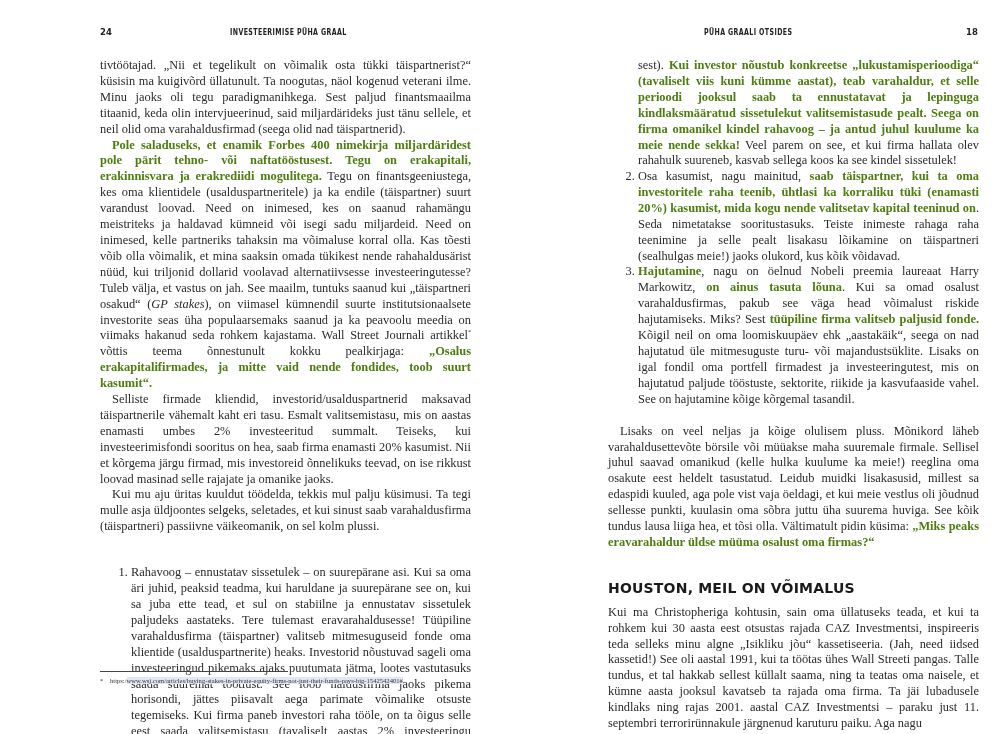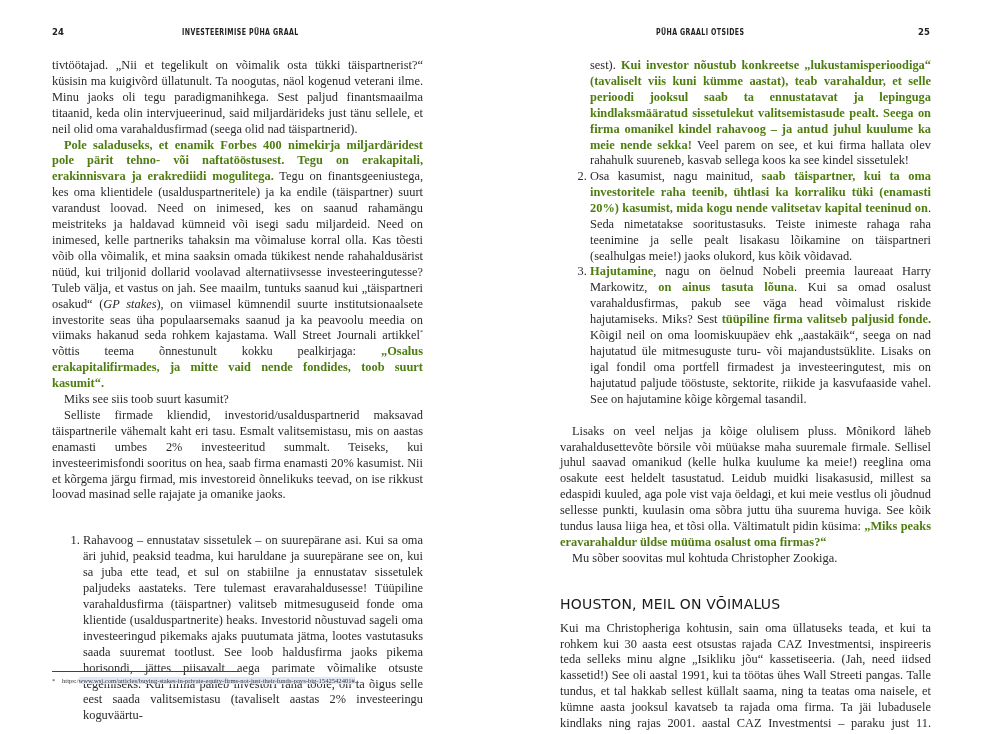--- a/index.html
+++ b/index.html
@@ -1,17 +1,17 @@
 <!DOCTYPE html>
 <html><head>
 <meta charset="utf-8">
 <style>
   html, body { margin: 0; padding: 0; background: #ffffff; }
   body { width: 1000px; height: 734px; position: relative; overflow: hidden; color: #222; }
-  .page { position: absolute; top: 0; height: 734px; }
+  .page { position: absolute; top: 0; height: 734px; margin-left: 48px; }
   .page.left { left: 0; width: 500px; }
   .page.right { left: 480px; width: 500px; }
   .running-head {
     position: absolute; top: 27px;
     font-family: "DejaVu Sans Condensed", "DejaVu Sans", sans-serif;
     font-weight: bold; font-size: 8.5px; letter-spacing: 0.5px; color: #222;
     transform: scaleX(0.82); transform-origin: left top;
   }
   .folio {
     position: absolute; top: 27px;
@@ -26,21 +26,21 @@
   .right .textblock { left: 80px; width: 371px; }
   p { margin: 0; }
   p.ind { text-indent: 12px; }
   b { font-weight: bold; color: #4d7c0f; }
   ol { margin: 0; padding-left: 31px; font-family: Liberation Serif, serif; }
   ol li { padding-left: 0; }
   .spacer { height: 16px; }
   .spacer-big { height: 30px; }
   h2.section-heading {
     margin: 0 0 8px 0;
-    font-family: "DejaVu Sans", sans-serif; font-weight: normal; font-size: 14px;
+    font-family: "DejaVu Sans", sans-serif; font-weight: bold; font-size: 14px;
     letter-spacing: 0.2px; color: #1a1a1a; text-align: left;
   }
   .fn-rule { position: absolute; left: 52px; top: 671px; width: 188px; height: 0; border-top: 1px solid #444; }
   .footnote {
     position: absolute; left: 52px; top: 677px;
     font-family: "Liberation Serif", serif; font-size: 6.6px; color: #333;
   }
   .footnote .mark { display: inline-block; width: 10px; }
   .footnote .link { background: #dfe8f4; color: #333; }
   sup.fnref { font-size: 6px; vertical-align: super; line-height: 0; }
@@ -48,47 +48,46 @@
 </head>
 <body>
 
 <div class="page left">
   <div class="folio" style="left:52px;">24</div>
   <div class="running-head" style="left:182px;">INVESTEERIMISE PÜHA GRAAL</div>
 
   <div class="textblock">
     <p>tivtöötajad. „Nii et tegelikult on võimalik osta tükki täispartnerist?“ küsisin ma kuigivõrd üllatunult. Ta noogutas, näol kogenud veterani ilme. Minu jaoks oli tegu paradigmanihkega. Sest paljud finantsmaailma titaanid, keda olin intervjueerinud, said miljardärideks just tänu sellele, et neil olid oma varahaldusfirmad (seega olid nad täispartnerid).</p>
     <p class="ind"><b>Pole saladuseks, et enamik Forbes 400 nimekirja miljardäridest pole pärit tehno- või naftatööstusest. Tegu on erakapitali, erakinnisvara ja erakrediidi mogulitega.</b><span> Tegu on finantsgeeniustega, kes oma klientidele (usalduspartneritele) ja ka endile (täispartner) suurt varandust loovad. Need on inimesed, kes on saanud rahamängu meistriteks ja haldavad kümneid või isegi sadu miljardeid. Need on inimesed, kelle partneriks tahaksin ma võimaluse korral olla. Kas tõesti võib olla võimalik, et mina saaksin omada tükikest nende rahahaldusärist nüüd, kui triljonid dollarid voolavad alternatiivsesse investeeringutesse? Tuleb välja, et vastus on jah. See maailm, tuntuks saanud kui „täispartneri osakud“ (</span><i>GP stakes</i><span>), on viimasel kümnendil suurte institutsionaalsete investorite seas üha populaarsemaks saanud ja ka peavoolu meedia on viimaks hakanud seda rohkem kajastama. Wall Street Journali artikkel</span><sup class="fnref">*</sup><span> võttis teema õnnestunult kokku pealkirjaga: </span><b>„Osalus erakapitalifirmades, ja mitte vaid nende fondides, toob suurt kasumit“.</b></p>
-    <p class="ind">Miks see siis toob suurt kasumit?</p>
     <p class="ind">Selliste firmade kliendid, investorid/usalduspartnerid maksavad täispartnerile vähemalt kaht eri tasu. Esmalt valitsemistasu, mis on aastas enamasti umbes 2% investeeritud summalt. Teiseks, kui investeerimisfondi sooritus on hea, saab firma enamasti 20% kasumist. Nii et kõrgema järgu firmad, mis investoreid õnnelikuks teevad, on ise rikkust loovad masinad selle rajajate ja omanike jaoks.</p>
+    <p class="ind">Kui mu aju üritas kuuldut töödelda, tekkis mul palju küsimusi. Ta tegi mulle asja üldjoontes selgeks, seletades, et kui sinust saab varahaldusfirma (täispartneri) passiivne väikeomanik, on sel kolm plussi.</p>
     <div class="spacer-big"></div>
     <ol>
       <li>Rahavoog – ennustatav sissetulek – on suurepärane asi. Kui sa oma äri juhid, peaksid teadma, kui haruldane ja suurepärane see on, kui sa juba ette tead, et sul on stabiilne ja ennustatav sissetulek paljudeks aastateks. Tere tulemast eravarahaldusesse! Tüüpiline varahaldusfirma (täispartner) valitseb mitmesuguseid fonde oma klientide (usalduspartnerite) heaks. Investorid nõustuvad sageli oma investeeringud pikemaks ajaks puutumata jätma, lootes vastutasuks saada suuremat tootlust. See loob haldusfirma jaoks pikema horisondi, jättes piisavalt aega parimate võimalike otsuste tegemiseks. Kui firma paneb investori raha tööle, on ta õigus selle eest saada valitsemistasu (tavaliselt aastas 2% investeeringu koguväärtu-</li>
     </ol>
   </div>
 
   <div class="fn-rule"></div>
   <div class="footnote">
     <span class="mark">*</span><span>https:/</span><span class="link">www.wsj.com/articles/buying-stakes-in-private-equity-firms-not-just-their-funds-pays-big-1542542401#</span><span>.</span>
   </div>
 </div>
 
 <div class="page right">
   <div class="running-head" style="left:176px;">PÜHA GRAALI OTSIDES</div>
-  <div class="folio" style="left:438px;">25</div>
+  <div class="folio" style="left:438px;">18</div>
 
   <div class="textblock" style="left:110px; width:341px;">
     <p><span>sest). </span><b>Kui investor nõustub konkreetse „lukustamisperioodiga“ (tavaliselt viis kuni kümme aastat), teab varahaldur, et selle perioodi jooksul saab ta ennustatavat ja lepinguga kindlaksmääratud sissetulekut valitsemistasude pealt. Seega on firma omanikel kindel rahavoog – ja antud juhul kuulume ka meie nende sekka!</b><span> Veel parem on see, et kui firma hallata olev rahahulk suureneb, kasvab sellega koos ka see kindel sissetulek!</span></p>
   </div>
 
   <div class="textblock" style="top:169px;">
     <ol start="2" style="padding-left:30px;">
       <li><span>Osa kasumist, nagu mainitud, </span><b>saab täispartner, kui ta oma investoritele raha teenib, ühtlasi ka korraliku tüki (enamasti 20%) kasumist, mida kogu nende valitsetav kapital teeninud on</b><span>. Seda nimetatakse sooritustasuks. Teiste inimeste rahaga raha teenimine ja selle pealt lisakasu lõikamine on täispartneri (sealhulgas meie!) jaoks olukord, kus kõik võidavad.</span></li>
       <li><b>Hajutamine</b><span>, nagu on öelnud Nobeli preemia laureaat Harry Markowitz, </span><b>on ainus tasuta lõuna</b><span>. Kui sa omad osalust varahaldusfirmas, pakub see väga head võimalust riskide hajutamiseks. Miks? Sest </span><b>tüüpiline firma valitseb paljusid fonde.</b><span> Kõigil neil on oma loomiskuupäev ehk „aastakäik“, seega on nad hajutatud üle mitmesuguste turu- või majandustsüklite. Lisaks on igal fondil oma portfell firmadest ja investeeringutest, mis on hajutatud paljude tööstuste, sektorite, riikide ja kasvufaaside vahel. See on hajutamine kõige kõrgemal tasandil.</span></li>
     </ol>
     <div class="spacer"></div>
     <p class="ind"><span>Lisaks on veel neljas ja kõige olulisem pluss. Mõnikord läheb varahaldusettevõte börsile või müüakse maha suuremale firmale. Sellisel juhul saavad omanikud (kelle hulka kuulume ka meie!) reeglina oma osakute eest heldelt tasustatud. Leidub muidki lisakasusid, millest sa edaspidi kuuled, aga pole vist vaja öeldagi, et kui meie vestlus oli jõudnud sellesse punkti, kuulasin oma sõbra juttu üha suurema huviga. See kõik tundus lausa liiga hea, et tõsi olla. Vältimatult pidin küsima: </span><b>„Miks peaks eravarahaldur üldse müüma osalust oma firmas?“</b></p>
-    <p class="ind">Mu sõber soovitas mul kohtuda Christopher Zookiga.</p>
     <div class="spacer-big"></div>
     <h2 class="section-heading">HOUSTON, MEIL ON VÕIMALUS</h2>
     <p>Kui ma Christopheriga kohtusin, sain oma üllatuseks teada, et kui ta rohkem kui 30 aasta eest otsustas rajada CAZ Investmentsi, inspireeris teda selleks minu algne „Isikliku jõu“ kassetiseeria. (Jah, need iidsed kassetid!) See oli aastal 1991, kui ta töötas ühes Wall Streeti pangas. Talle tundus, et tal hakkab sellest küllalt saama, ning ta teatas oma naisele, et kümne aasta jooksul kavatseb ta rajada oma firma. Ta jäi lubadusele kindlaks ning rajas 2001. aastal CAZ Investmentsi – paraku just 11. septembri terrorirünnakule järgnenud karuturu paiku. Aga nagu</p>
   </div>
 </div>
 
 </body></html>

